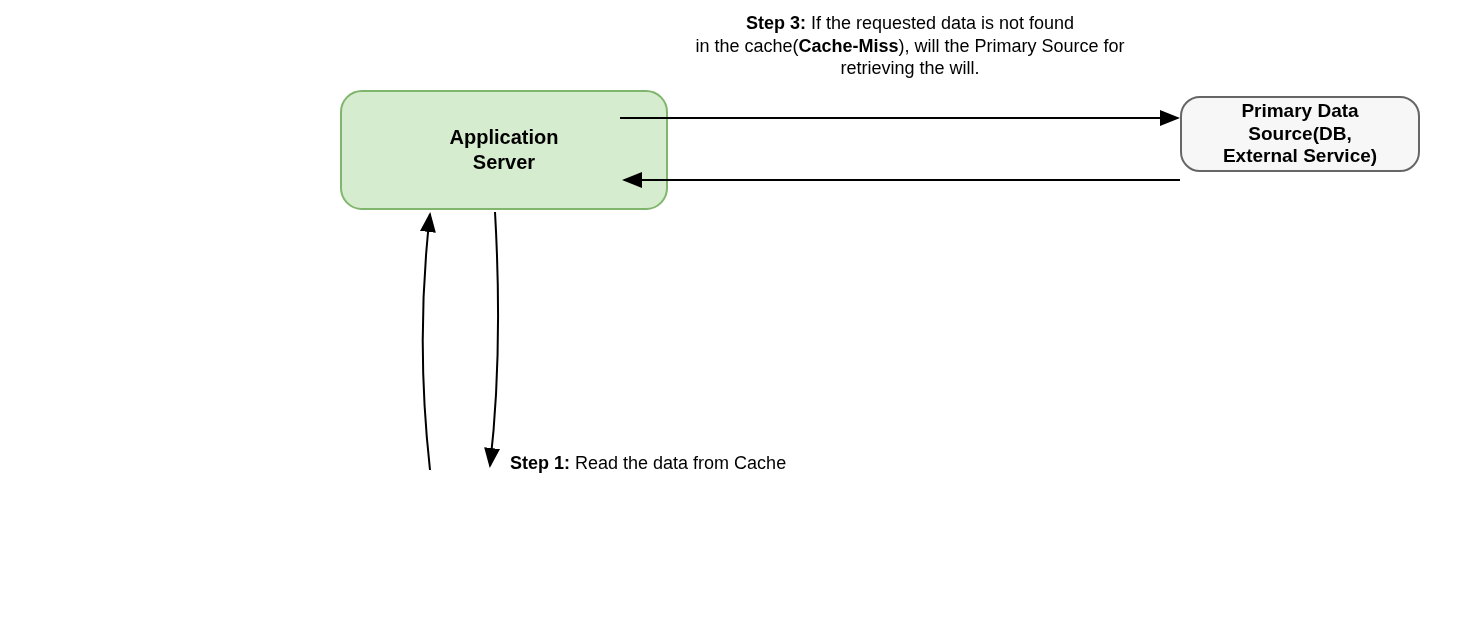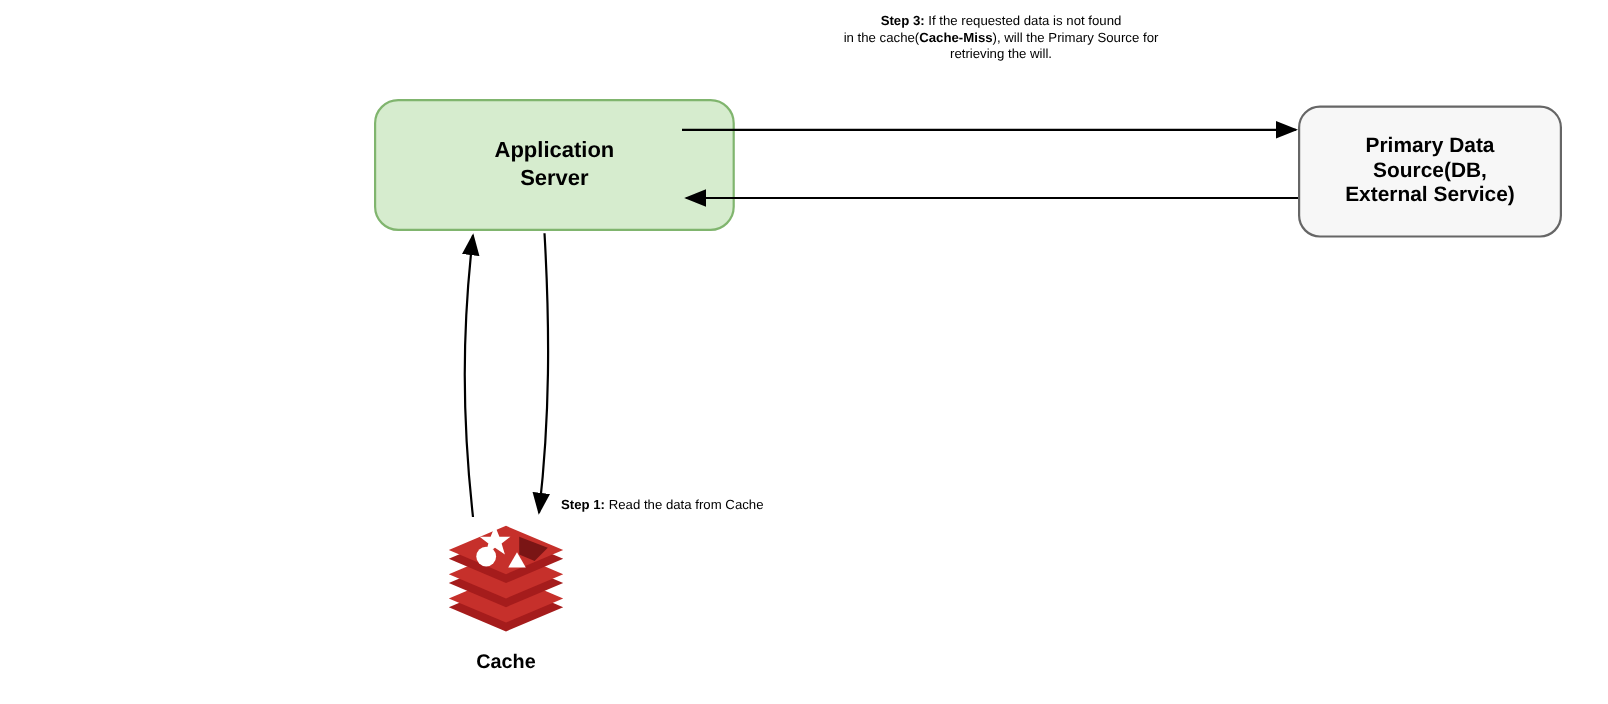--- a/index.html
+++ b/index.html
@@ -27,21 +27,21 @@
     text-align:center;
     font-weight:bold;
     font-size:20px;
     line-height:1.25;
     box-sizing:border-box;
   }
   
   .data-source{
     position:absolute;
     left:1180px; top:96px;
-    width:240px; height:120px;
+    width:240px; height:76px;
     background:#f7f7f7;
     border:2px solid #666;
     border-radius:20px;
     display:flex;
     align-items:center;
     justify-content:center;
     text-align:center;
     font-weight:bold;
     font-size:19px;
     line-height:1.2;
@@ -56,21 +56,21 @@
     text-align:center;
   }
   .cache-label{
     margin-top:6px;
     font-weight:bold;
     font-size:18px;
   }
   
   .step{
     position:absolute;
-    font-size:12px;
+    font-size:18px;
     line-height:1.25;
     text-align:left;
   }
   .step .b{ font-weight:bold; }
   .step3{ left:640px; top:12px; width:540px; text-align:center;}
   .step4{ left:640px; top:208px; width:540px; text-align:center;}
   .step2{ left:28px;  top:330px; width:350px;}
   .step1{ left:510px; top:428px; width:320px;margin-top:24px;}
   
   svg.arrows{
@@ -86,42 +86,20 @@
 <div class="stage">
 
   <div class="app-server">
     <span>Application<br>Server</span>
   </div>
 
   <div class="data-source">
     <span>Primary Data<br>Source(DB,<br>External Service)</span>
   </div>
 
-  <div class="cache">
-    <svg width="120" height="120" viewBox="0 0 120 120">
-
-      <g>
-
-        <polygon points="60,70 112,92 60,114 8,92" fill="#a51c1c"></polygon>
-        <polygon points="60,62 112,84 60,106 8,84" fill="#c6302b"></polygon>
-
-        <polygon points="60,48 112,70 60,92 8,70" fill="#a51c1c"></polygon>
-        <polygon points="60,40 112,62 60,84 8,62" fill="#c6302b"></polygon>
-
-        <polygon points="60,26 112,48 60,70 8,48" fill="#a51c1c"></polygon>
-        <polygon points="60,18 112,40 60,62 8,40" fill="#c6302b"></polygon>
-
-        <circle cx="42" cy="46" r="9" fill="#fff"></circle>
-        <polygon points="50,18 54,28 64,28 56,34 59,44 50,38 41,44 44,34 36,28 46,28" fill="#fff"></polygon>
-        <polygon points="62,56 78,56 70,42" fill="#fff"></polygon>
-        <polygon points="72,28 98,38 86,50 72,44" fill="#7a1515"></polygon>
-      </g>
-    </svg>
-    <div class="cache-label">Cache</div>
-  </div>
 
   <div class="step step3">
     <span class="b">Step 3:</span><span> If the requested data is not found</span><br>
     <span>in the cache(</span><span class="b">Cache-Miss</span><span>), will the Primary Source for</span><br>
     <span>retrieving the will.</span>
   </div>
 
 
 
   <div class="step step1">

